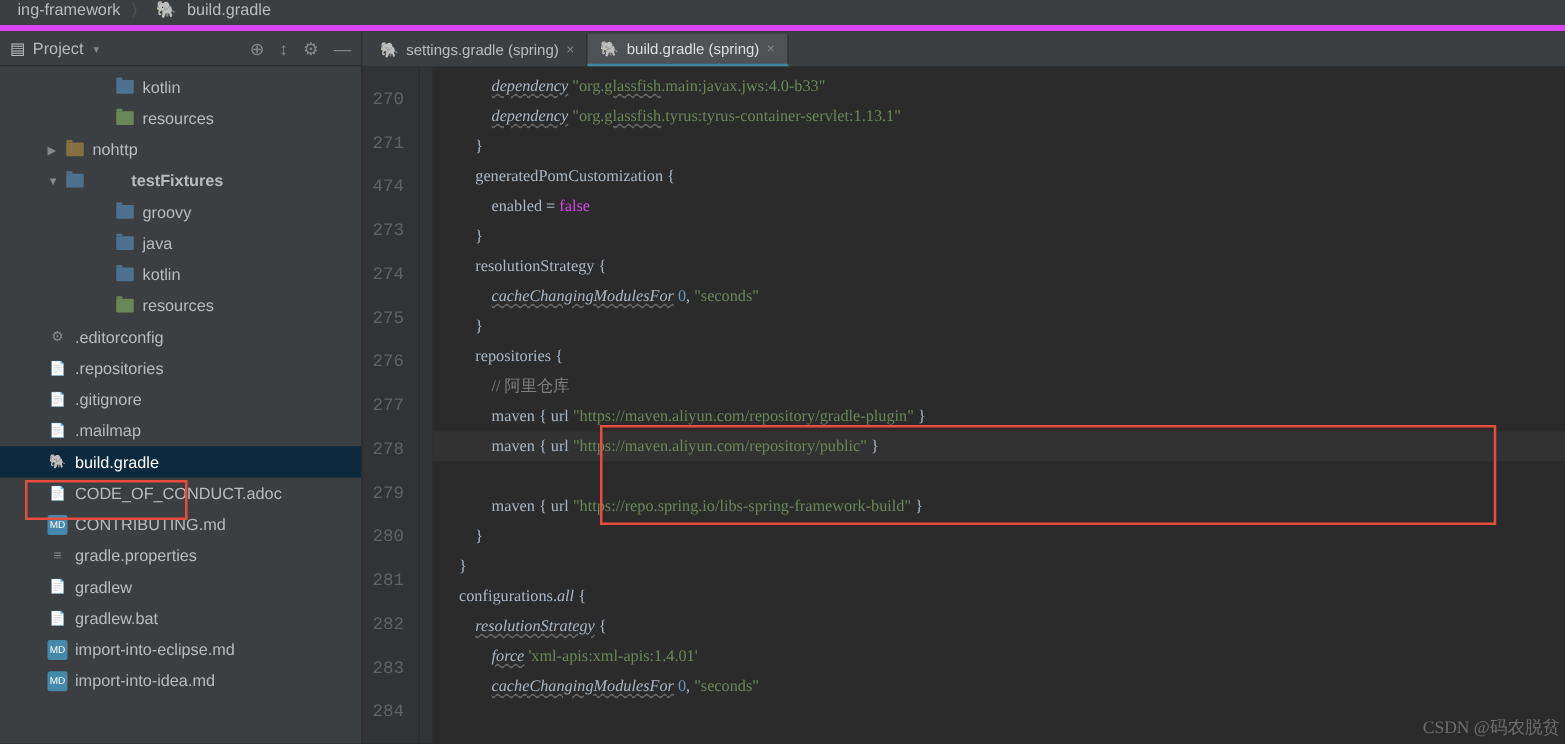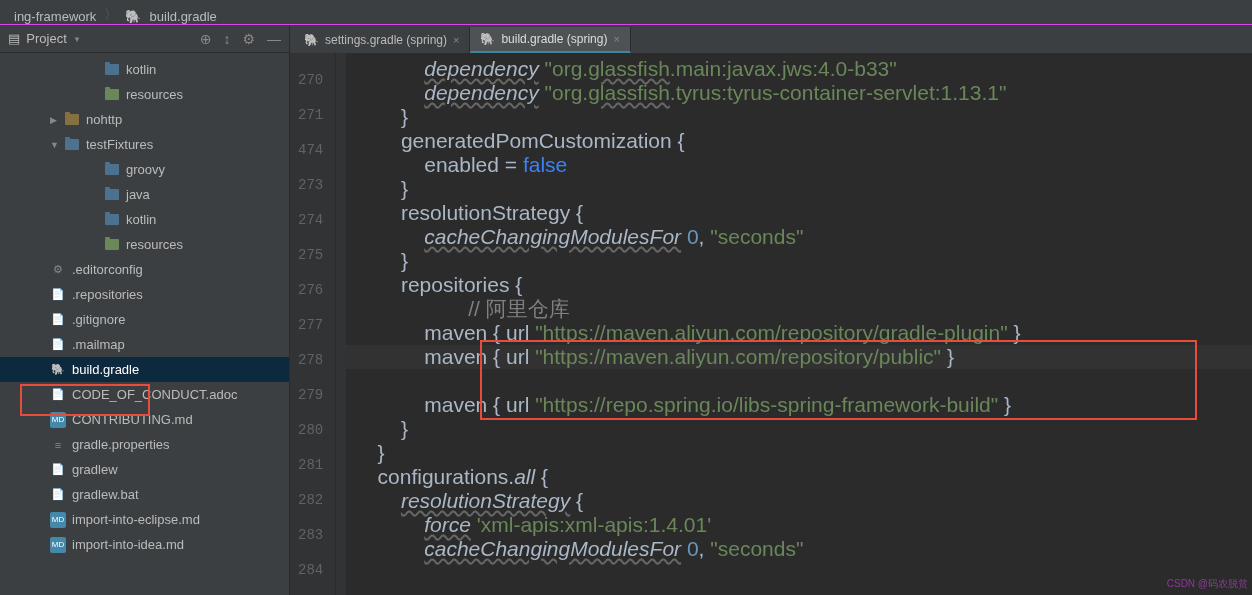--- a/index.html
+++ b/index.html
@@ -1,27 +1,27 @@
 <!DOCTYPE html>
 <html><head>
 <meta charset="utf-8">
 <style>
 * { margin:0; padding:0; box-sizing:border-box; }
 body { font-family: "Segoe UI", Arial, sans-serif; font-size:13px; background:#2b2b2b; color:#a9b7c6; width:1252px; height:595px; overflow:hidden; position:relative; }
-.breadcrumb { height:25px; display:flex; align-items:flex-end; padding:0 10px; background:#3c3f41; border-bottom:1px solid #d946ef; color:#bbb; }
+.breadcrumb { height:25px; display:flex; align-items:flex-start; padding:0 10px; background:#3c3f41; border-bottom:5px solid #d946ef; color:#bbb; }
 .breadcrumb span { padding:0 4px; }
 .breadcrumb .sep { color:#666; }
 .main { display:flex; height:calc(100% - 25px); }
 .sidebar { width:290px; background:#3c3f41; display:flex; flex-direction:column; border-right:1px solid #2b2b2b; }
 .sidebar-header { height:28px; display:flex; align-items:center; padding:0 8px; border-bottom:1px solid #2b2b2b; }
 .sidebar-header .title { flex:1; display:flex; align-items:center; gap:6px; color:#bbb; }
 .sidebar-header .title::after { content:"▾"; font-size:9px; color:#888; margin-left:2px; }
 .sidebar-header .tools { display:flex; gap:12px; color:#888; font-size:14px; }
 .tree { flex:1; overflow:auto; padding:4px 0; }
-.tree-item { display:flex; align-items:center; height:25px; padding-left:20px; cursor:pointer; color:#bbb; }
+.tree-item { display:flex; align-items:center; height:25px; padding-left:8px; cursor:pointer; color:#bbb; }
 .tree-item.selected { background:#0d293e; color:#fff; }
 .tree-item .arrow { width:14px; font-size:9px; color:#888; }
 .tree-item .arrow.expanded::before { content:"▼"; }
 .tree-item .arrow.collapsed::before { content:"▶"; }
 .tree-item .icon { width:16px; height:16px; display:inline-flex; align-items:center; justify-content:center; margin-right:6px; font-size:11px; }
 .folder { background:#857042; width:14px; height:11px; border-radius:1px; position:relative; }
 .folder::before { content:""; position:absolute; top:-2px; left:0; width:5px; height:2px; background:#857042; border-radius:1px 1px 0 0; }
 .folder.blue { background:#4d728f; } .folder.blue::before{background:#4d728f;}
 .folder.res { background:#6a8759; } .folder.res::before{background:#6a8759;}
 .file-icn { color:#87939a; }
@@ -29,33 +29,33 @@
 .indent { display:inline-block; }
 .editor-area { flex:1; display:flex; flex-direction:column; background:#2b2b2b; }
 .tabs { height:28px; display:flex; align-items:flex-end; background:#3c3f41; padding-left:4px; }
 .tab { height:26px; display:flex; align-items:center; padding:0 10px; background:#3c3f41; color:#bbb; gap:6px; border-right:1px solid #2b2b2b; cursor:pointer; font-size:12px; }
 .tab.active { background:#4e5254; border-bottom:2px solid #3e86a0; color:#ddd; }
 .tab .close { color:#888; font-size:11px; }
 .code-area { flex:1; display:flex; overflow:hidden; position:relative; }
 .gutter { background:#313335; text-align:right; padding:4px 12px 4px 8px; color:#606366; font-family:"Consolas","Courier New",monospace; font-size:14px; line-height:24px; border-right:1px solid #2b2b2b; user-select:none; }
 .marks { width:10px; background:#313335; }
 .gutter .ln { height:24px; position:relative;margin-top:11px; }
-.code { flex:1; padding:4px 0; font-family:Liberation Sans, sans-serif; font-size:21px; line-height:24px; overflow:visible; position:relative; }
+.code { flex:1; padding:4px 0; font-family:Liberation Serif, serif; font-size:13px; line-height:24px; overflow:visible; position:relative; }
 .code-line { height:24px; white-space:pre; padding-left:8px; }
 .code-line.current { background:#323232; }
-.kw { color:#3b82f6; }
+.kw { color:#d946ef; }
 .str { color:#6a8759; }
 .num { color:#6897bb; }
-.cmt { color:#808080;margin-left:44px; }
+.cmt { color:#808080; }
 .fn { color:#a9b7c6; font-style:italic; }
 .warn { text-decoration:underline; text-decoration-color:#666; text-decoration-style:wavy; }
 .highlight-box { position:absolute; border:2px solid #e74c3c; pointer-events:none; }
 .hl1 { left:20px; top:384px; width:130px; height:32px; z-index:5; }
 .hl2 { left:480px; top:340px; width:717px; height:80px; z-index:5; }
-.watermark { position:absolute; right:4px; bottom:4px; color:#d946ef; font-size:10px; opacity:.55; }
+.watermark { position:absolute; right:4px; bottom:4px; color:#a3a3a3; font-size:14px; opacity:.55;font-family:Liberation Serif, serif; }
 </style>
 </head>
 <body>
 
 <div class="breadcrumb">
   <span>ing-framework</span>
   <span class="sep">〉</span>
   <span class="elephant">🐘</span>
   <span>build.gradle</span>
 </div>
@@ -98,21 +98,21 @@
             <span class="folder"></span>
           </span>
           <span>nohttp</span>
         </div>
         <div class="tree-item">
           <span class="indent" style="width: 30px;"></span>
           <span class="arrow expanded"></span>
           <span class="icon">
             <span class="folder blue"></span>
           </span>
-          <span style="font-weight: normal;">testFixtures</span>
+          <span style="font-weight: bold; margin-left: 31px;">testFixtures</span>
         </div>
         <div class="tree-item">
           <span class="indent" style="width: 70px;"></span>
           <span class="arrow "></span>
           <span class="icon">
             <span class="folder blue"></span>
           </span>
           <span>groovy</span>
         </div>
         <div class="tree-item">

